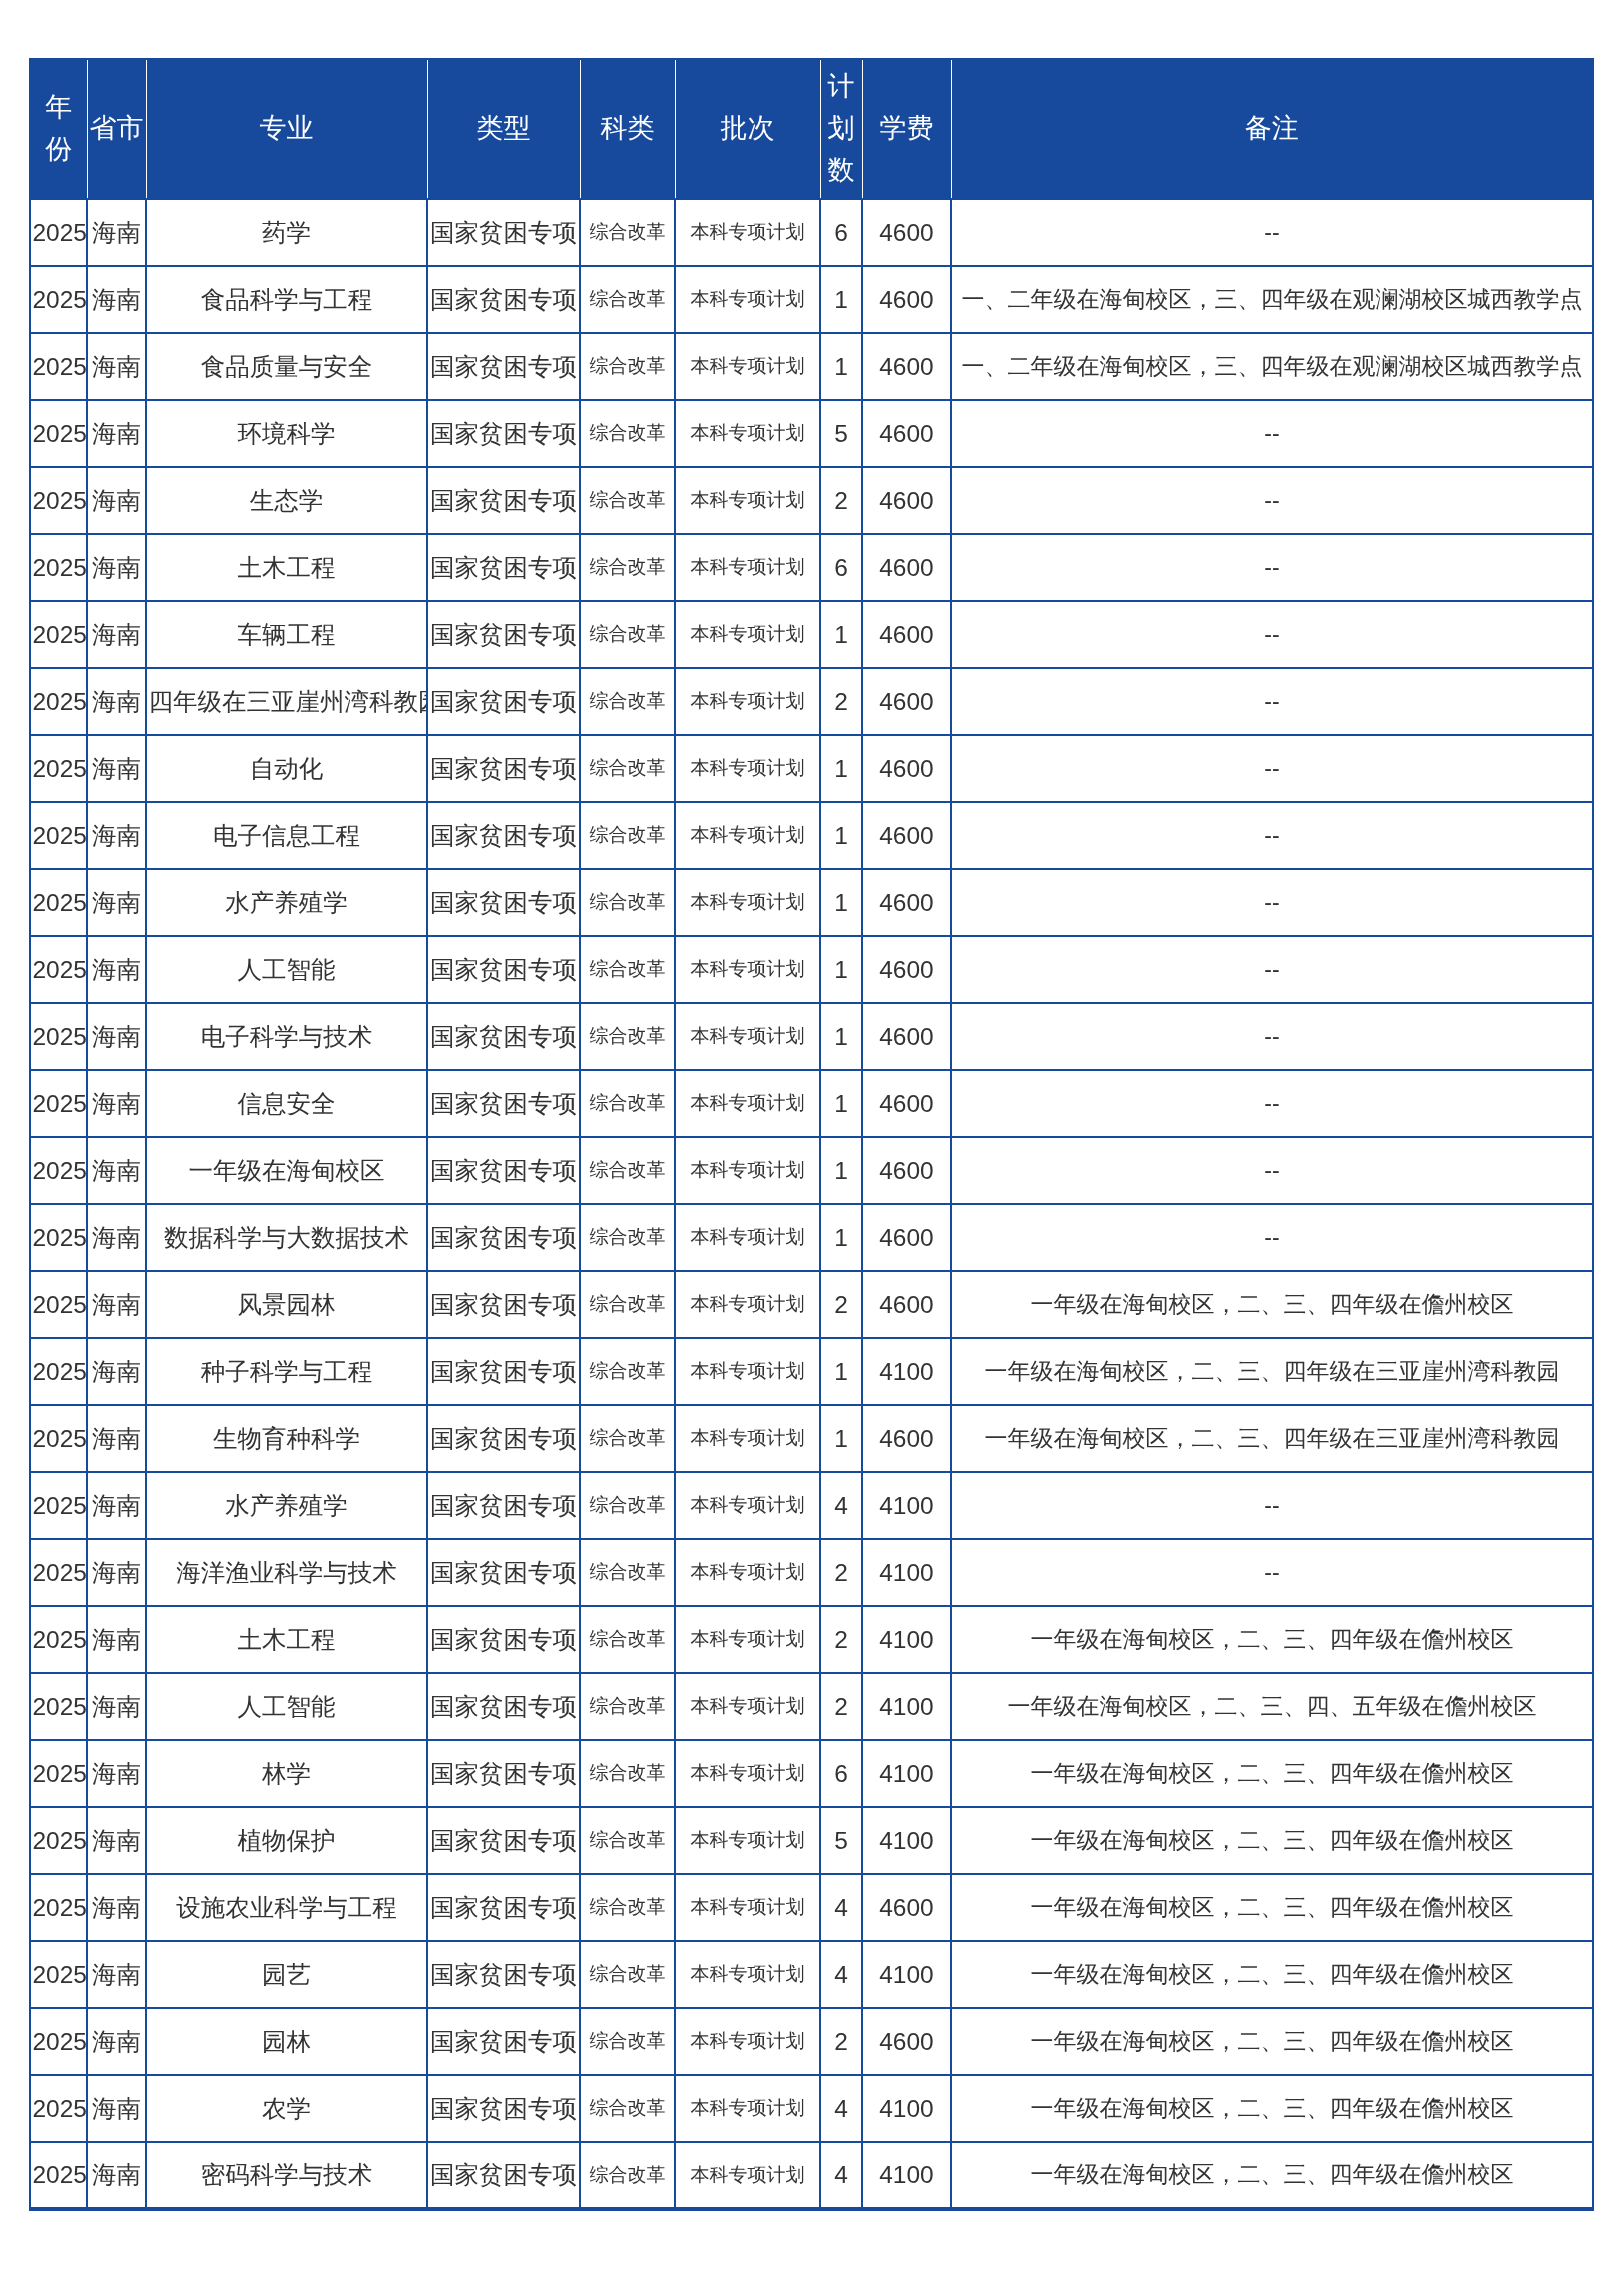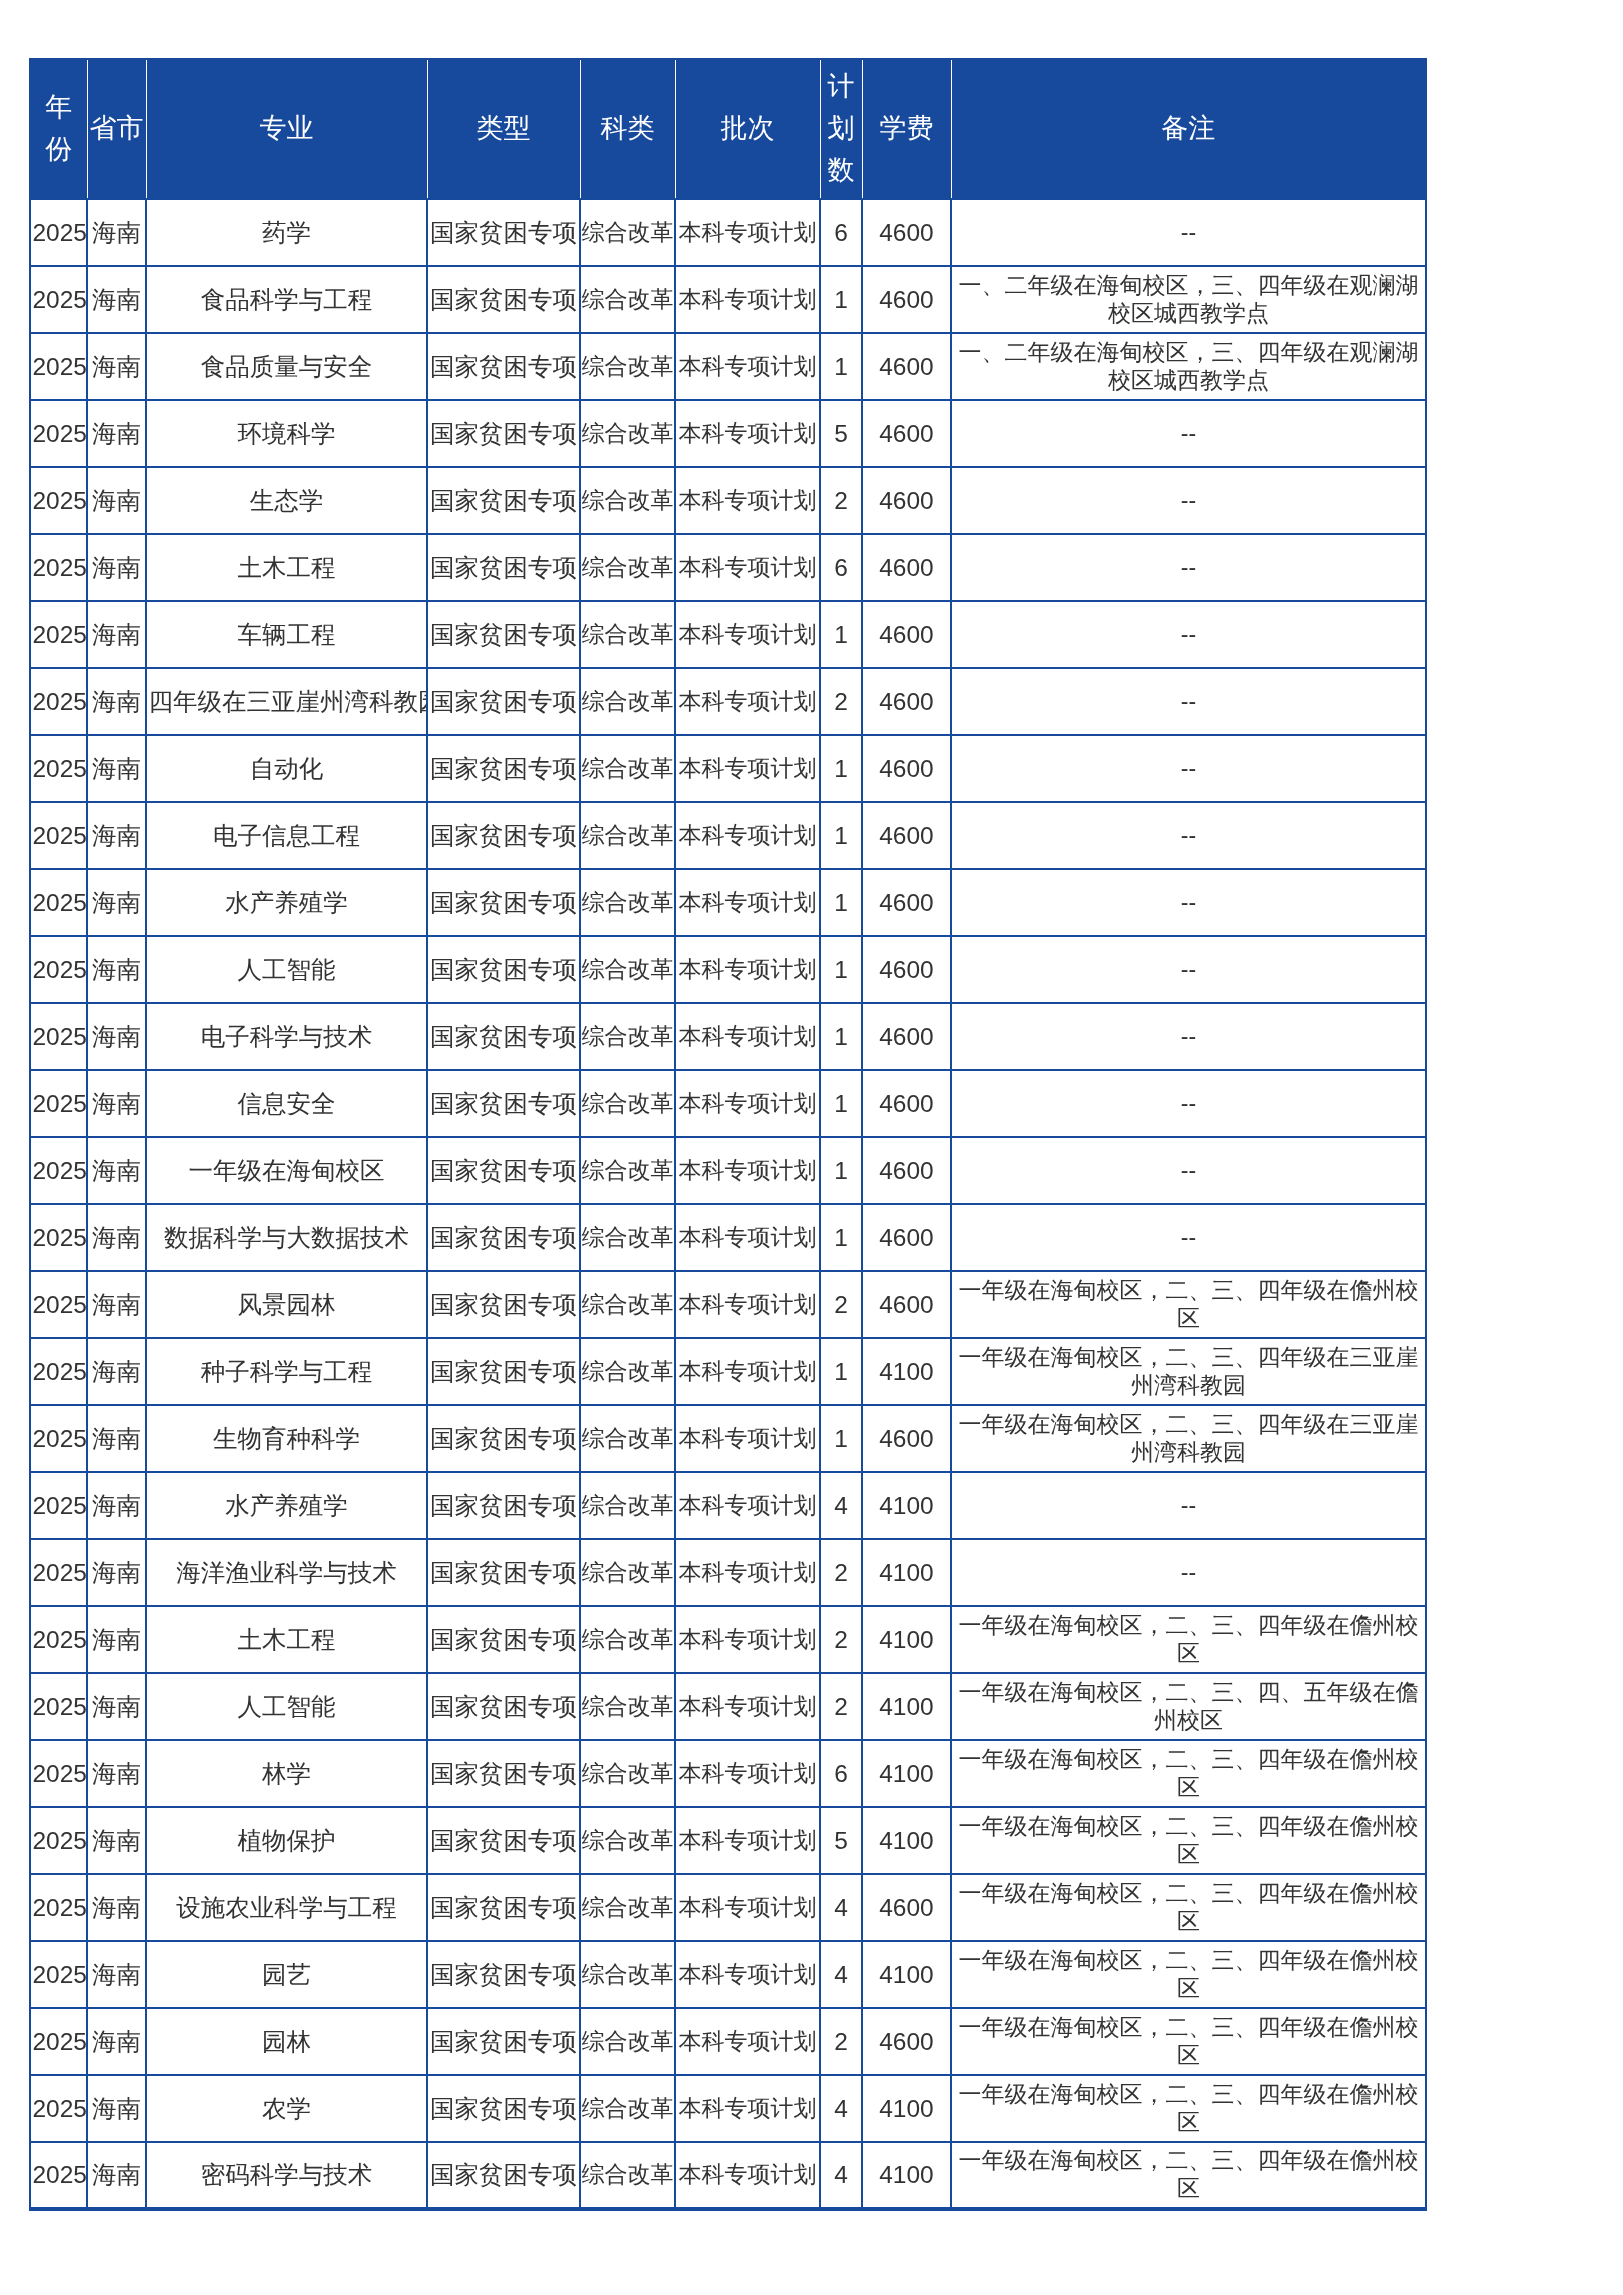--- a/index.html
+++ b/index.html
@@ -14,21 +14,21 @@
   body{
     width:1623px;
     height:2295px;
     background:var(--page-bg);
     font-family:"Liberation Sans","DejaVu Sans",sans-serif;
   }
   .table-wrap{
     padding:58px 29px 0 29px;
   }
   table.plan-table{
-    width:1398px;
+    width:1565px;
     table-layout:fixed;
     border-collapse:collapse;
     border:2px solid var(--border);
     border-bottom:4.1px solid var(--border);
   }
   
   col.c-year{width:57px;}
   col.c-province{width:59px;}
   col.c-major{width:281px;}
   col.c-type{width:153px;}
@@ -59,21 +59,21 @@
     color:var(--body-text);
     font-size:24.5px;
     text-align:center;
     vertical-align:middle;
     padding:0 1.4px;
     white-space:nowrap;
     overflow:hidden;
     line-height:1.2;
   }
   tbody td.col-subject,
-  tbody td.col-batch{font-size:23px;padding:0;}
+  tbody td.col-batch{font-size:19px;padding:0;}
   tbody td.col-type{padding:0;}
   tbody td.col-remark{
     font-size:23px;
     white-space:normal;
     padding:0 4.1px;
   }
 </style>
 </head>
 <body>
 

